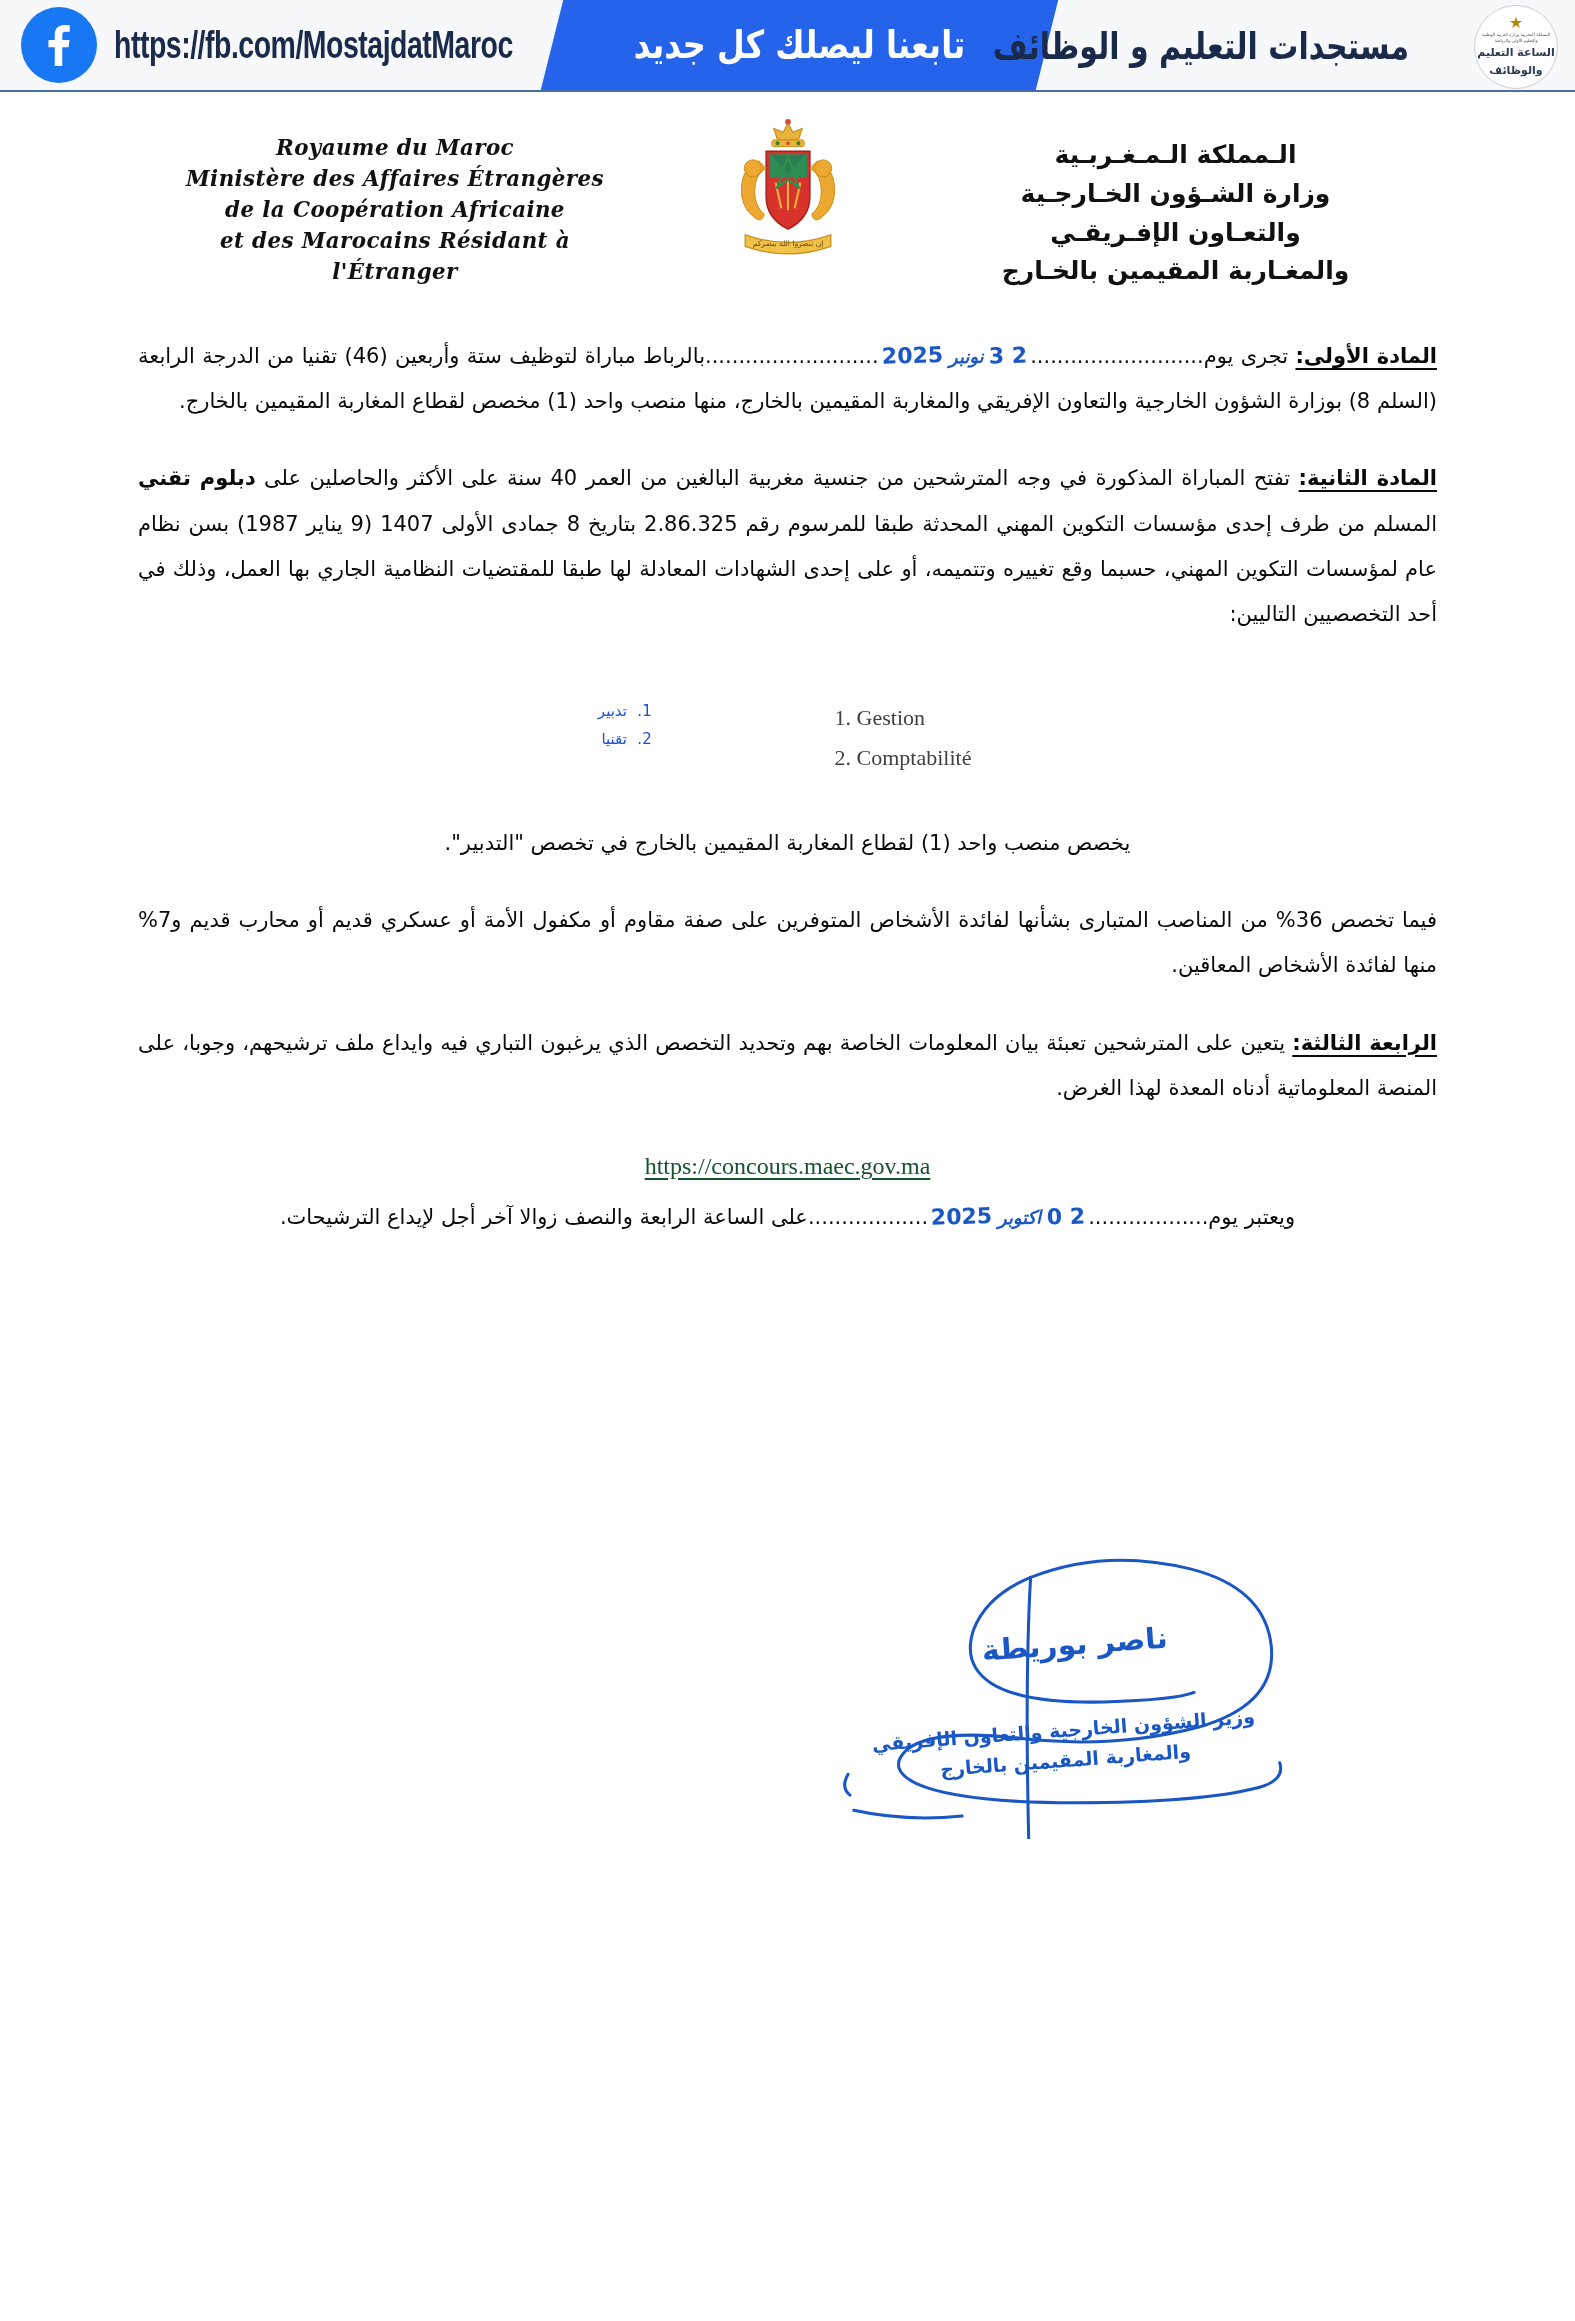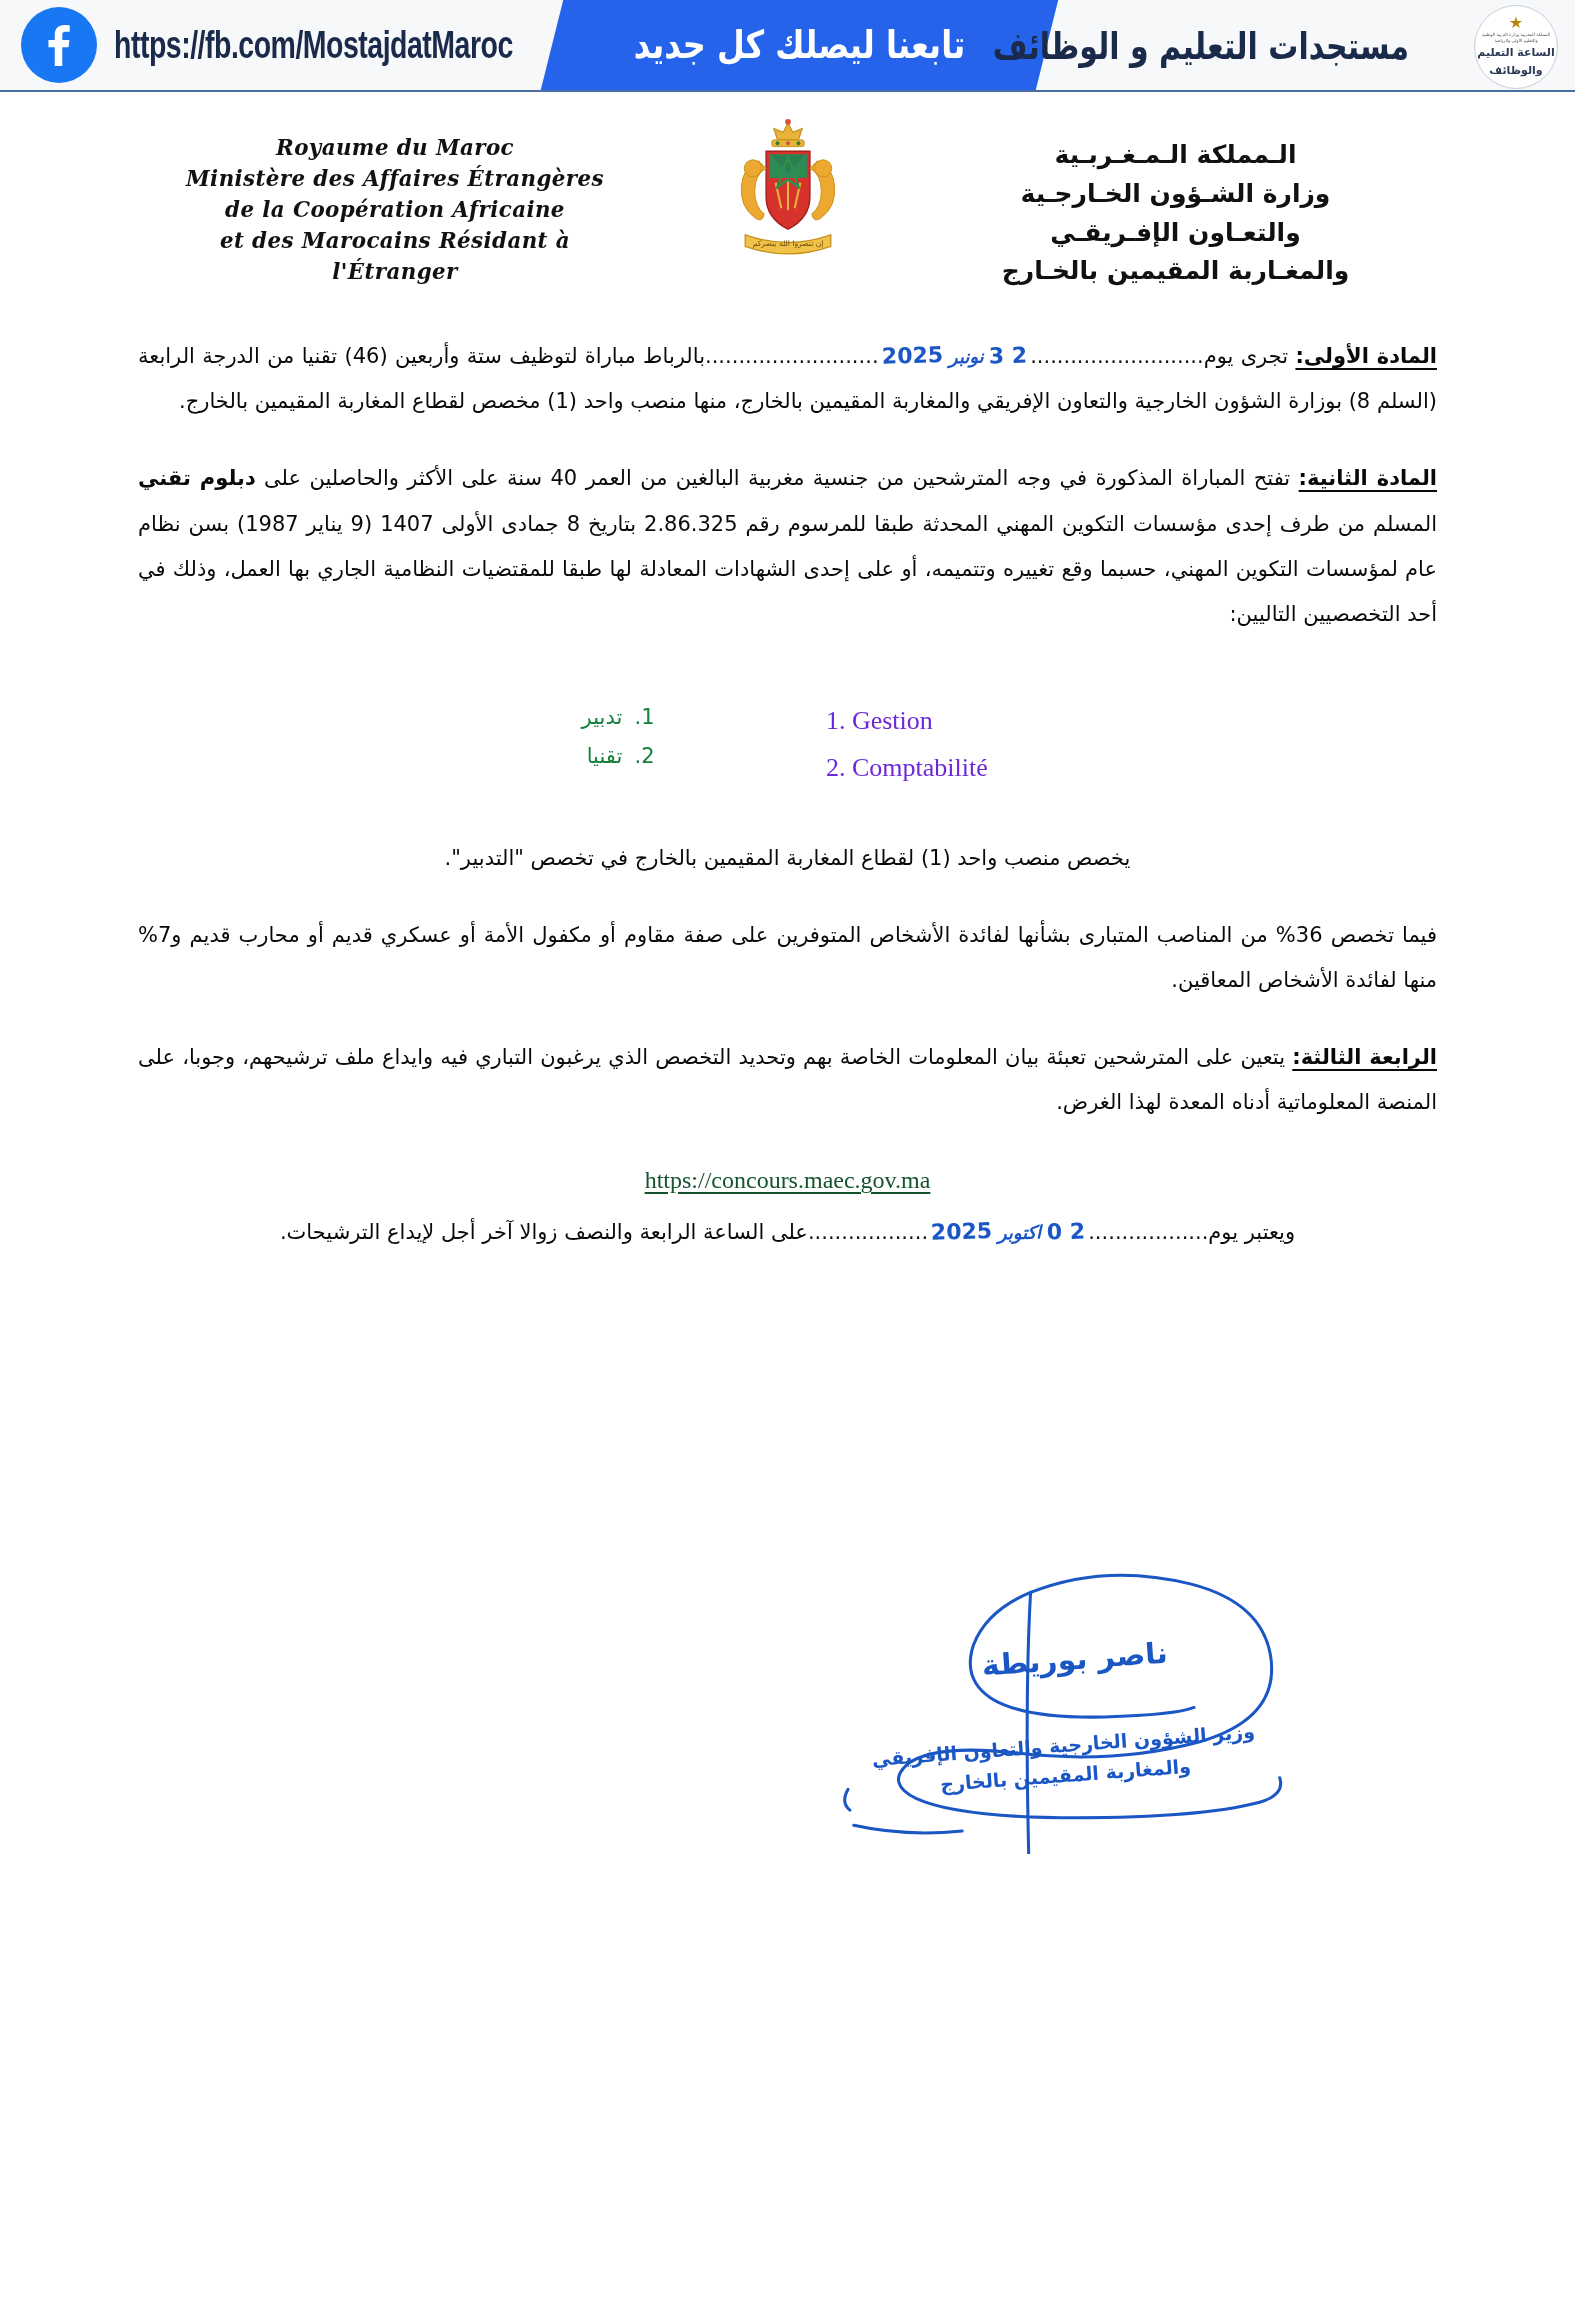--- a/index.html
+++ b/index.html
@@ -199,32 +199,32 @@
     justify-content: center;
     gap: 162px;
     margin-top: 61px;
     margin-bottom: 9.5px;
   }
   ol.spec-ar {
     direction: rtl;
     list-style: decimal;
     padding-right: 30px;
     font-family: "DejaVu Sans", sans-serif;
-    font-size: 21px;
+    font-size: 15px;
     line-height: 1.85;
-    color: #15803d;
+    color: #1d4ed8;
   }
   ol.spec-fr {
     direction: ltr;
     list-style: decimal;
     padding-left: 32px;
     font-family: "Liberation Serif", serif;
-    font-size: 26px;
+    font-size: 22px;
     line-height: 1.8;
-    color: #6d28d9;
+    color: #404040;
   }
   ol.spec-ar li, ol.spec-fr li { padding-right: 5.7px; }
 
   .center-line {
     text-align: center;
     margin-top: 44px;
   }
   .url-line {
     text-align: center;
     margin-top: 42px;

